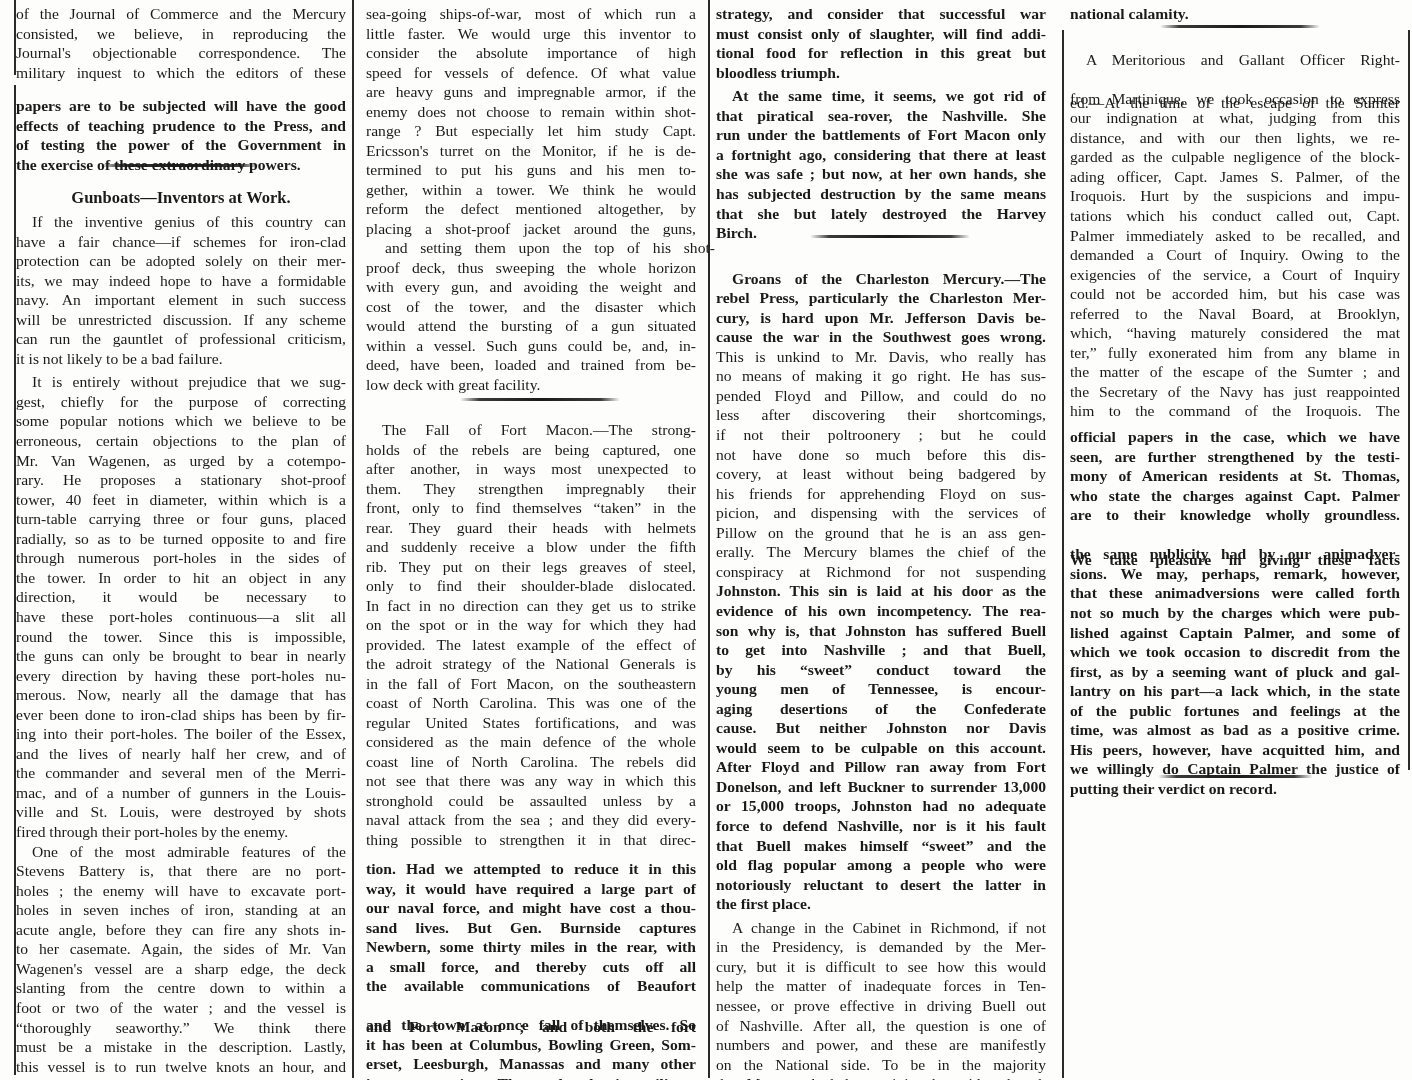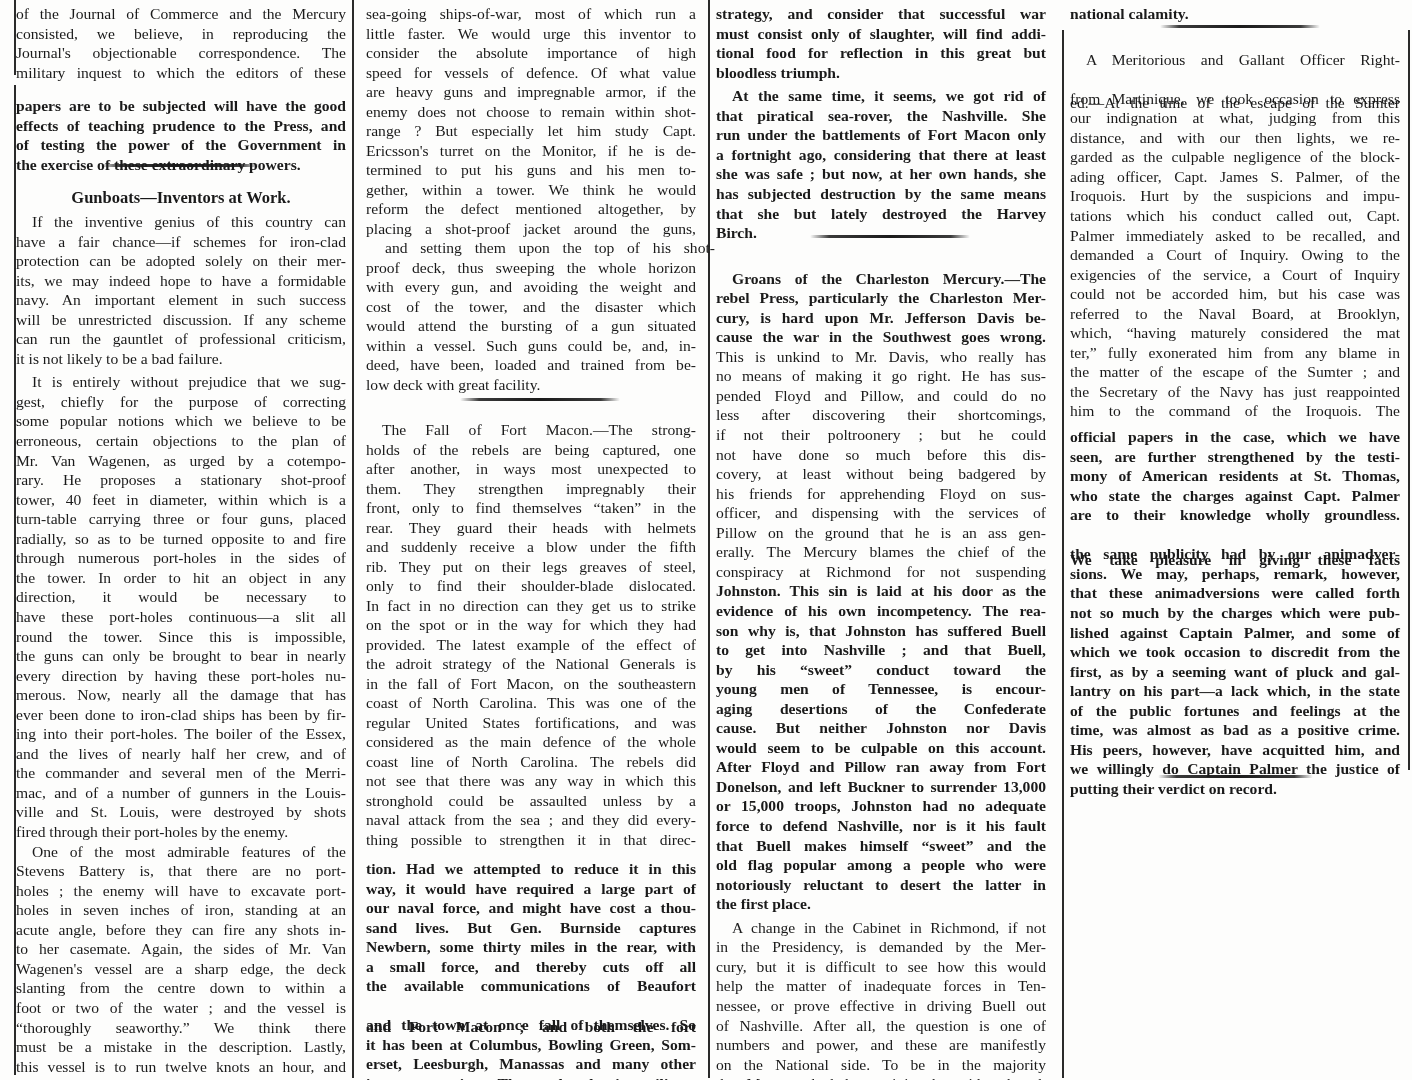--- a/index.html
+++ b/index.html
@@ -163,21 +163,21 @@
       <div class="line bold" style="top: 308.7px; left: 0px; width: 330px;">cury, is hard upon Mr. Jefferson Davis be-</div>
       <div class="line bold" style="top: 328.25px; left: 0px; width: 330px;">cause the war in the Southwest goes wrong.</div>
       <div class="line" style="top: 347.8px; left: 0px; width: 330px;">This is unkind to Mr. Davis, who really has</div>
       <div class="line" style="top: 367.35px; left: 0px; width: 330px;">no means of making it go right. He has sus-</div>
       <div class="line" style="top: 386.9px; left: 0px; width: 330px;">pended Floyd and Pillow, and could do no</div>
       <div class="line" style="top: 406.45px; left: 0px; width: 330px;">less after discovering their shortcomings,</div>
       <div class="line" style="top: 426px; left: 0px; width: 330px;">if not their poltroonery ; but he could</div>
       <div class="line" style="top: 445.55px; left: 0px; width: 330px;">not have done so much before this dis-</div>
       <div class="line" style="top: 465.1px; left: 0px; width: 330px;">covery, at least without being badgered by</div>
       <div class="line" style="top: 484.65px; left: 0px; width: 330px;">his friends for apprehending Floyd on sus-</div>
-      <div class="line" style="top: 504.2px; left: 0px; width: 330px;">officer, and dispensing with the services of</div>
+      <div class="line" style="top: 504.2px; left: 0px; width: 330px;">picion, and dispensing with the services of</div>
       <div class="line" style="top: 523.75px; left: 0px; width: 330px;">Pillow on the ground that he is an ass gen-</div>
       <div class="line" style="top: 543.3px; left: 0px; width: 330px;">erally. The Mercury blames the chief of the</div>
       <div class="line" style="top: 562.85px; left: 0px; width: 330px;">conspiracy at Richmond for not suspending</div>
       <div class="line bold" style="top: 582.4px; left: 0px; width: 330px;">Johnston. This sin is laid at his door as the</div>
       <div class="line bold" style="top: 601.95px; left: 0px; width: 330px;">evidence of his own incompetency. The rea-</div>
       <div class="line bold" style="top: 621.5px; left: 0px; width: 330px;">son why is, that Johnston has suffered Buell</div>
       <div class="line bold" style="top: 641.05px; left: 0px; width: 330px;">to get into Nashville ; and that Buell,</div>
       <div class="line bold" style="top: 660.6px; left: 0px; width: 330px;">by his “sweet” conduct toward the</div>
       <div class="line bold" style="top: 680.15px; left: 0px; width: 330px;">young men of Tennessee, is encour-</div>
       <div class="line bold" style="top: 699.7px; left: 0px; width: 330px;">aging desertions of the Confederate</div>

